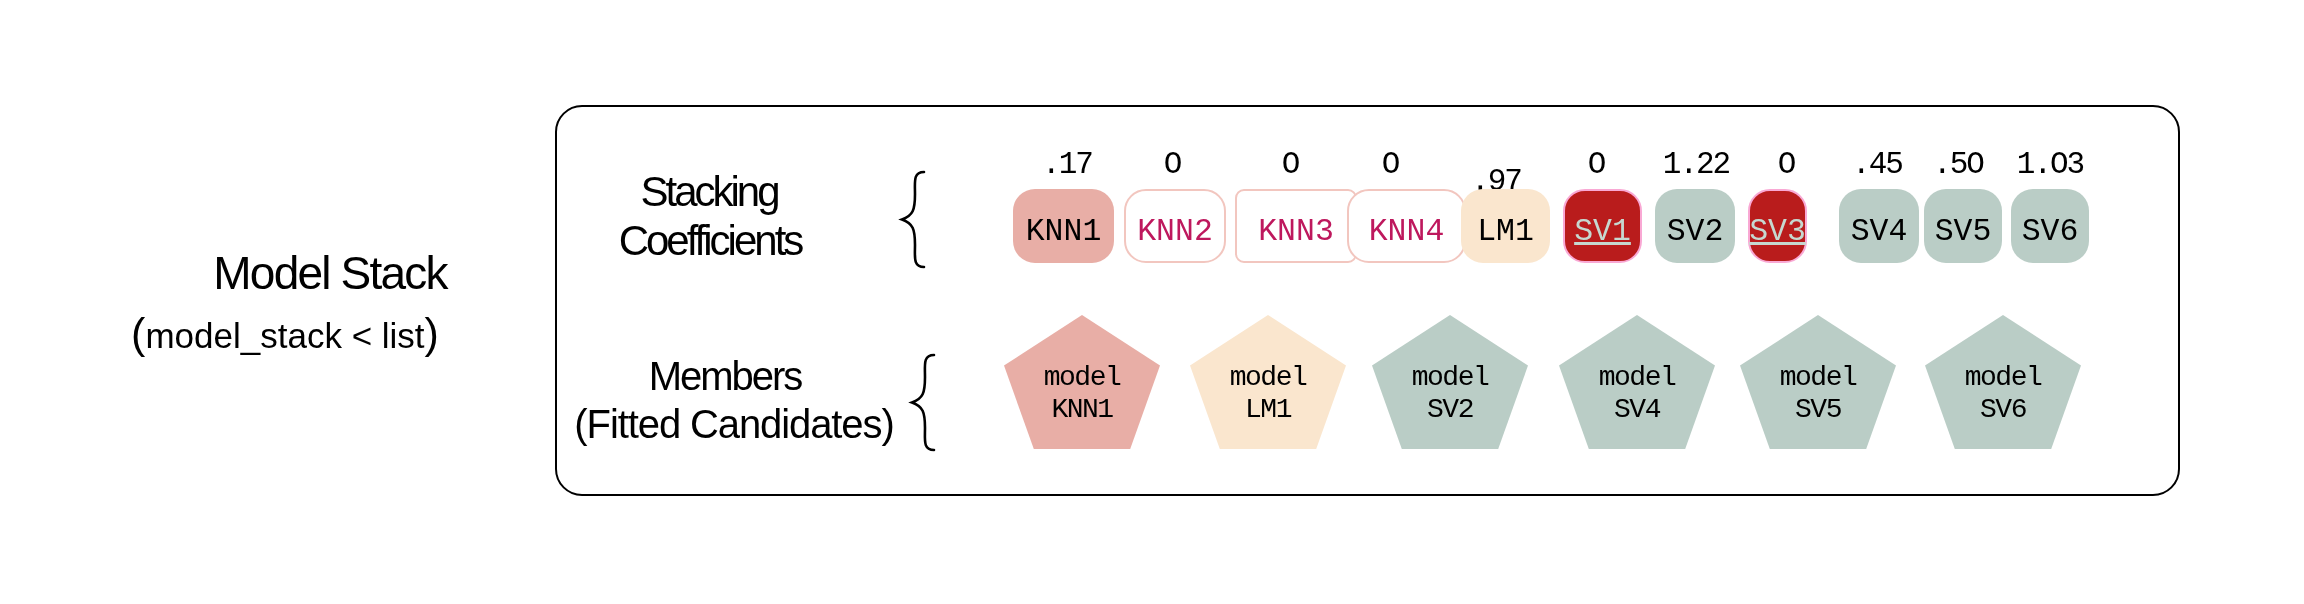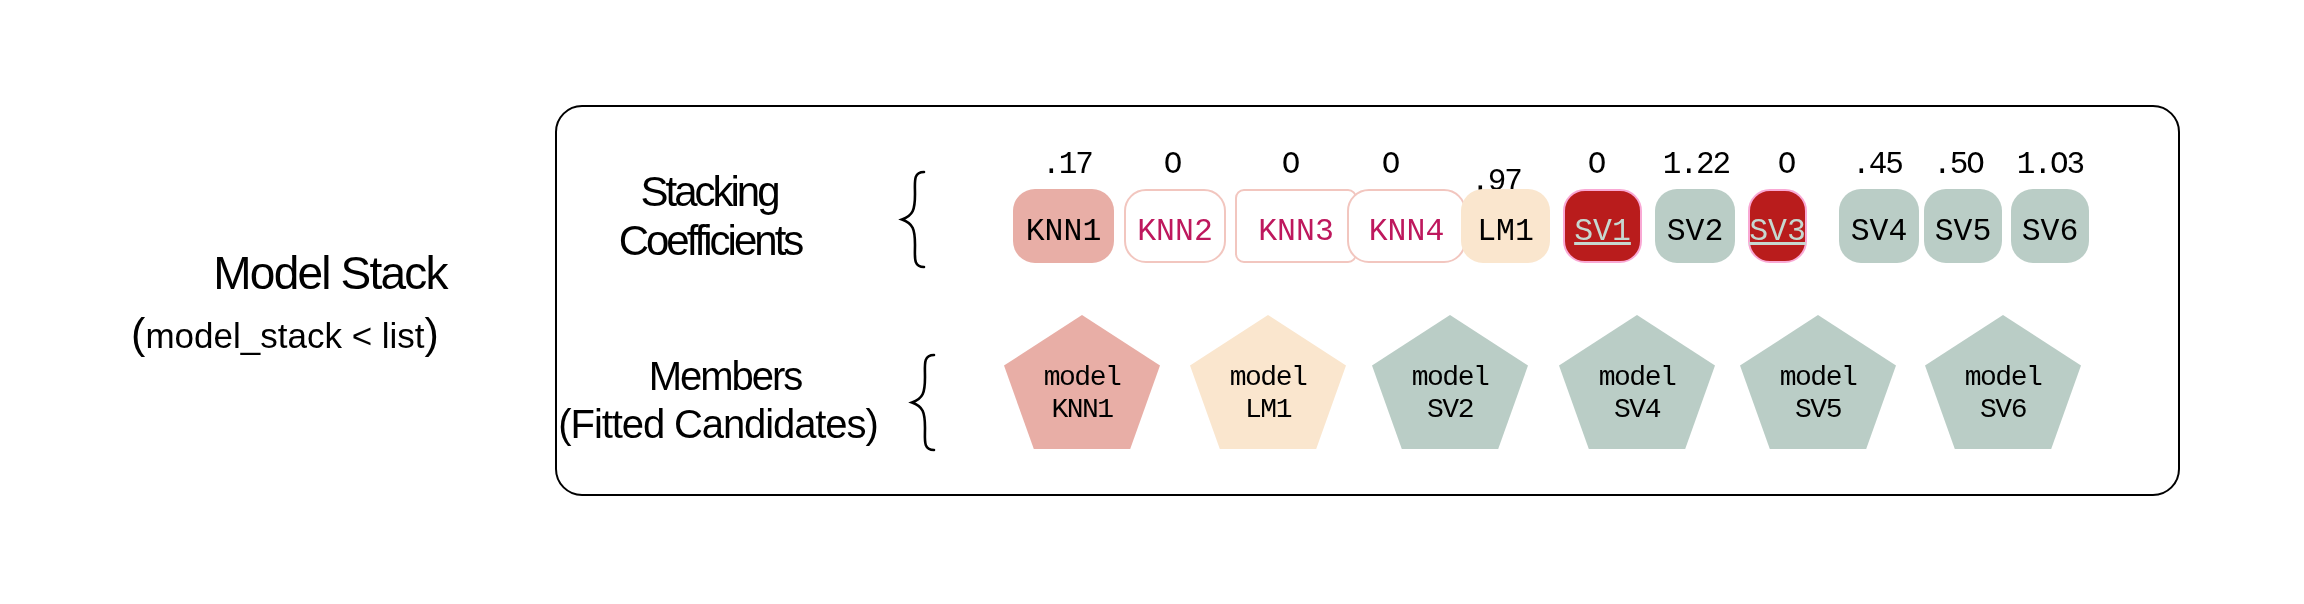--- a/index.html
+++ b/index.html
@@ -36,21 +36,21 @@
   <div class="abs ctr lbl" style="left:709px;top:171px;font-size:42px;letter-spacing:-3px;">Stacking</div>
 
   <svg class="abs" style="left:896px;top:170px;" width="30" height="99" viewBox="0 0 30 99">
     <path d="M28 2 C17 2 19 12 19 24 C19 40 17 45.5 6 49.5 C17 53.5 19 59 19 75 C19 87 17 97 28 97" fill="none" stroke="#000" stroke-width="2.6" stroke-linecap="round"></path>
   </svg>
   <svg class="abs" style="left:906px;top:353px;" width="30" height="99" viewBox="0 0 30 99">
     <path d="M28 2 C17 2 19 12 19 24 C19 40 17 45.5 6 49.5 C17 53.5 19 59 19 75 C19 87 17 97 28 97" fill="none" stroke="#000" stroke-width="2.6" stroke-linecap="round"></path>
   </svg>
 
   <div class="abs ctr lbl" style="left:725px;top:356px;font-size:40px;letter-spacing:-2px;">Members</div>
-  <div class="abs ctr lbl" style="left:718px;top:404px;font-size:40px;letter-spacing:-1.1px;">(Fitted Candidates)</div>
+  <div class="abs ctr lbl" style="left:734px;top:404px;font-size:40px;letter-spacing:-1.1px;">(Fitted Candidates)</div>
 
   <div class="num" style="left:1067px;">.17</div>
   <div class="num" style="left:1172px;">O</div>
   <div class="num" style="left:1290px;">O</div>
   <div class="num" style="left:1390px;">O</div>
   <div class="num" style="left:1496px;margin-top:17px;">.97</div>
   <div class="num" style="left:1596px;">O</div>
   <div class="num" style="left:1696px;">1.22</div>
   <div class="num" style="left:1786px;">O</div>
   <div class="num" style="left:1877px;">.45</div>

